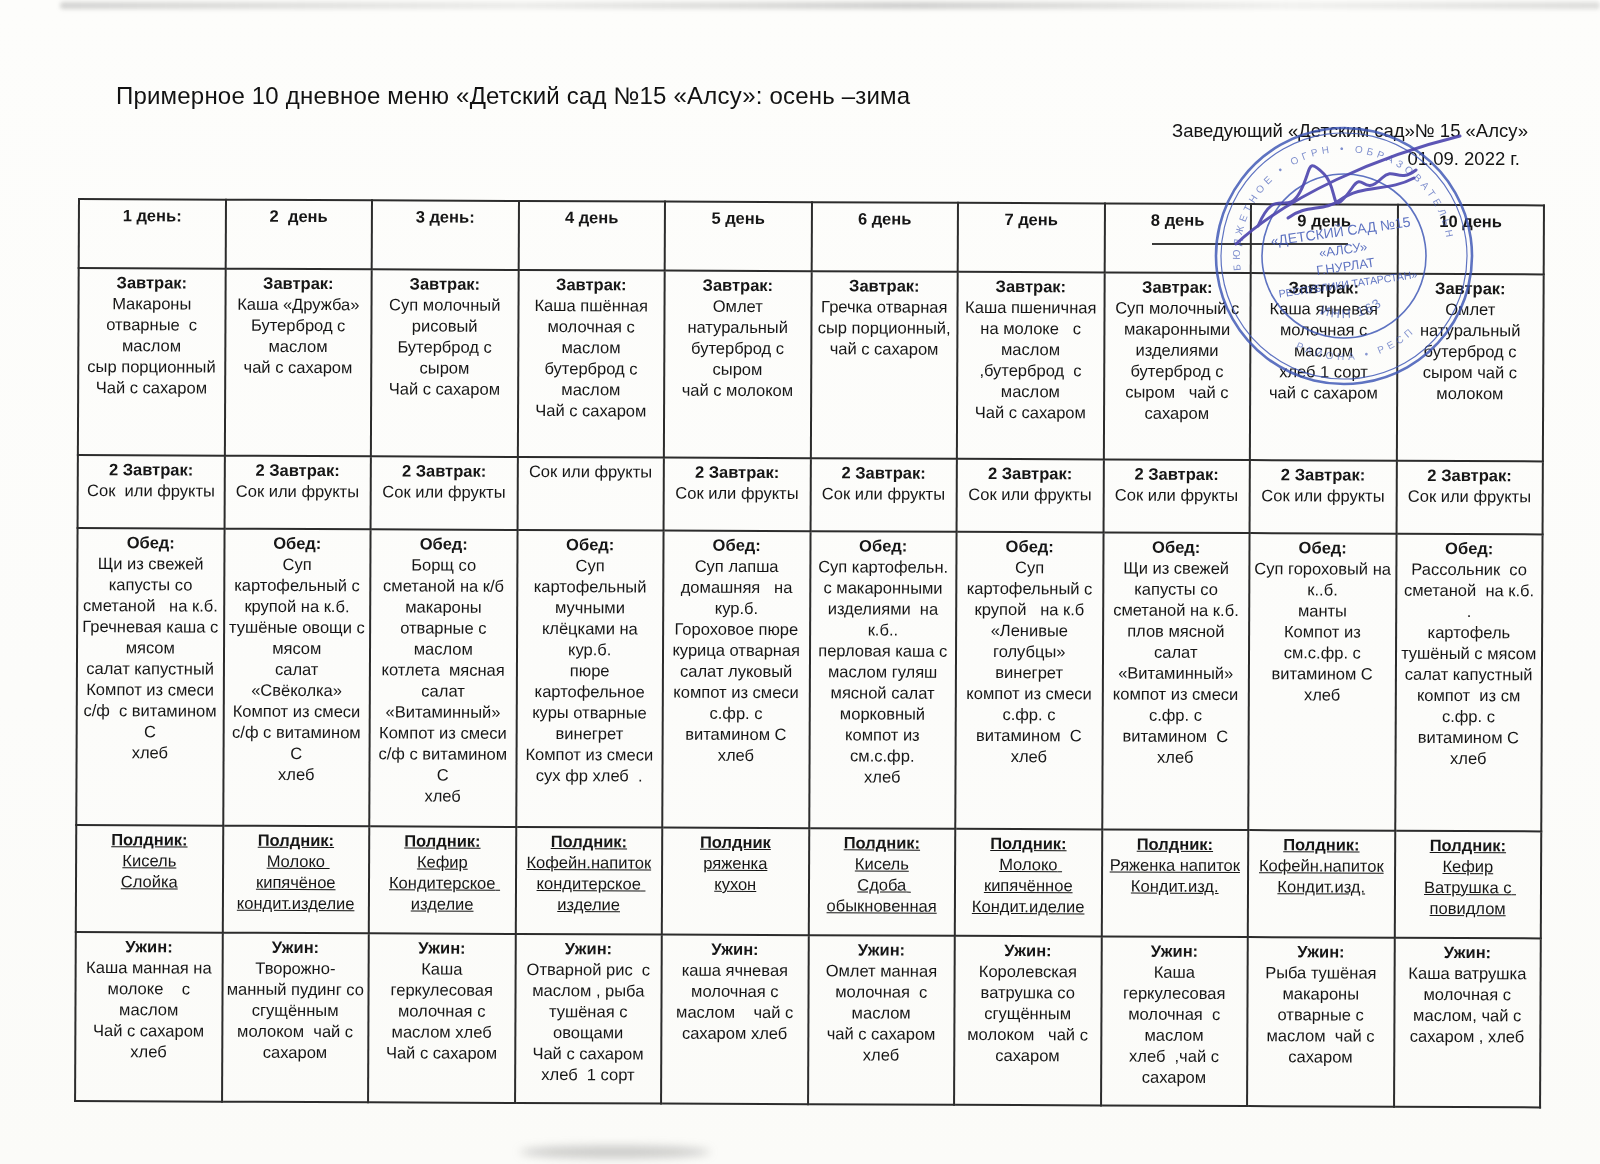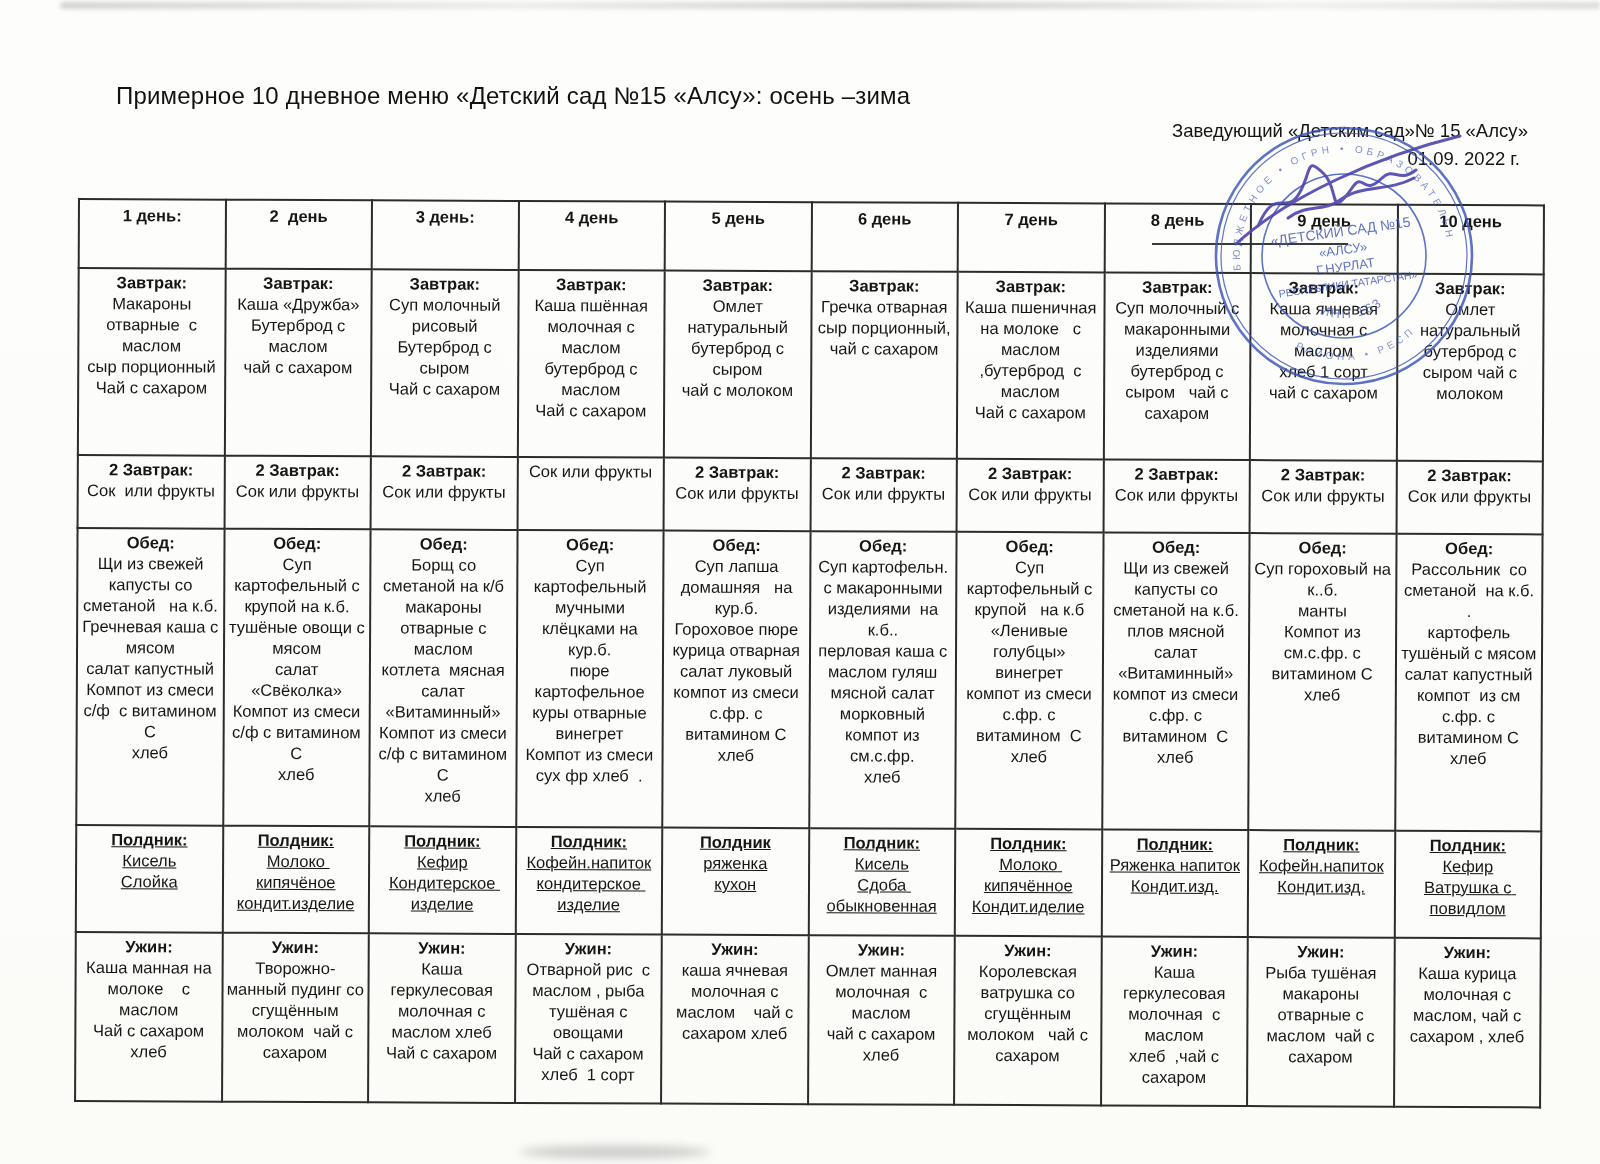--- a/index.html
+++ b/index.html
@@ -380,21 +380,21 @@
             <div class="meal-label">Ужин:</div>
             <div class="meal-text">Каша геркулесовая молочная  с маслом
 хлеб  ,чай с сахаром</div>
           </td>
           <td>
             <div class="meal-label">Ужин:</div>
             <div class="meal-text">Рыба тушёная макароны отварные с маслом  чай с сахаром</div>
           </td>
           <td>
             <div class="meal-label">Ужин:</div>
-            <div class="meal-text">Каша курица молочная с маслом, чай с сахаром , хлеб</div>
+            <div class="meal-text">Каша ватрушка молочная с маслом, чай с сахаром , хлеб</div>
           </td>
         </tr>
       </tbody>
   </table>
 
   <svg class="stamp" viewBox="0 0 272 272">
     <g fill="none" stroke="#3c55b5">
       <circle cx="136" cy="136" r="128" stroke-width="2.6"></circle>
       <circle cx="136" cy="136" r="123" stroke-width="1.2"></circle>
       <circle cx="136" cy="136" r="82" stroke-width="1.6"></circle>

